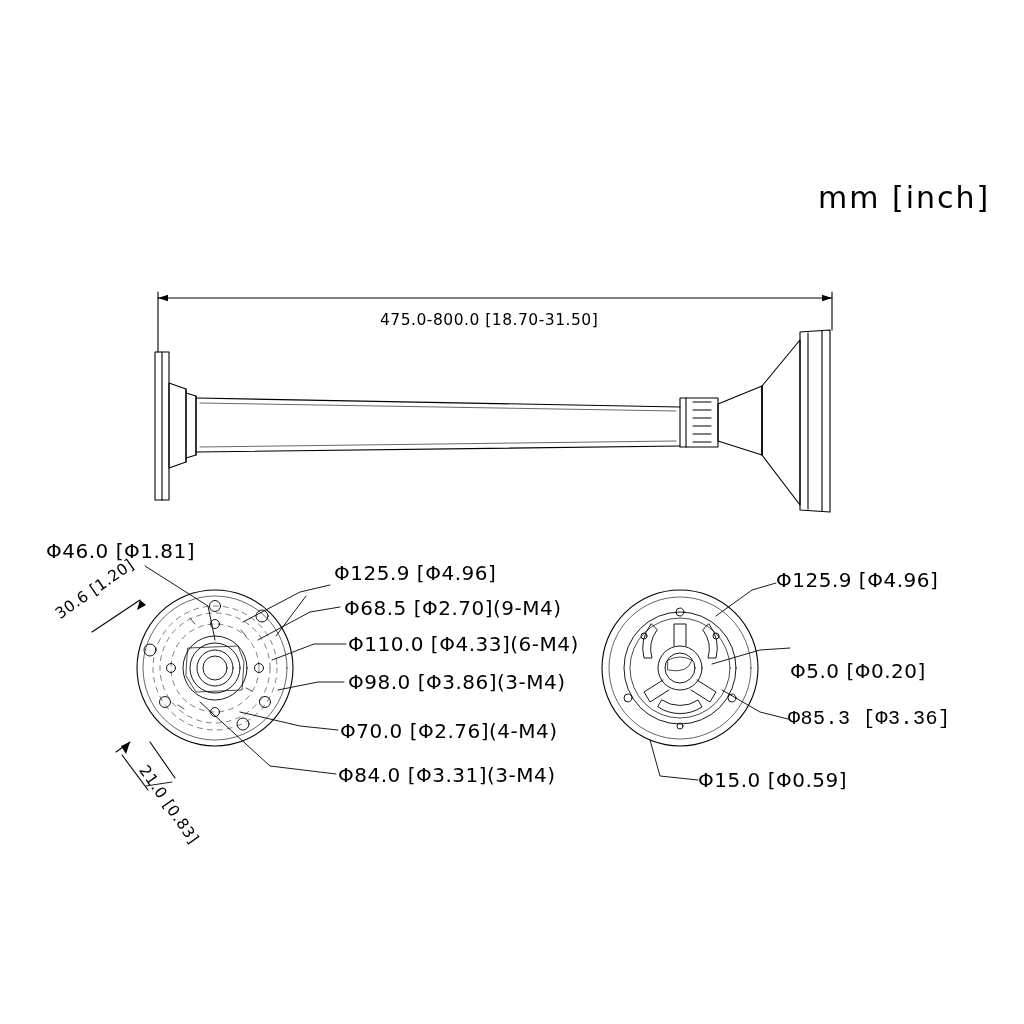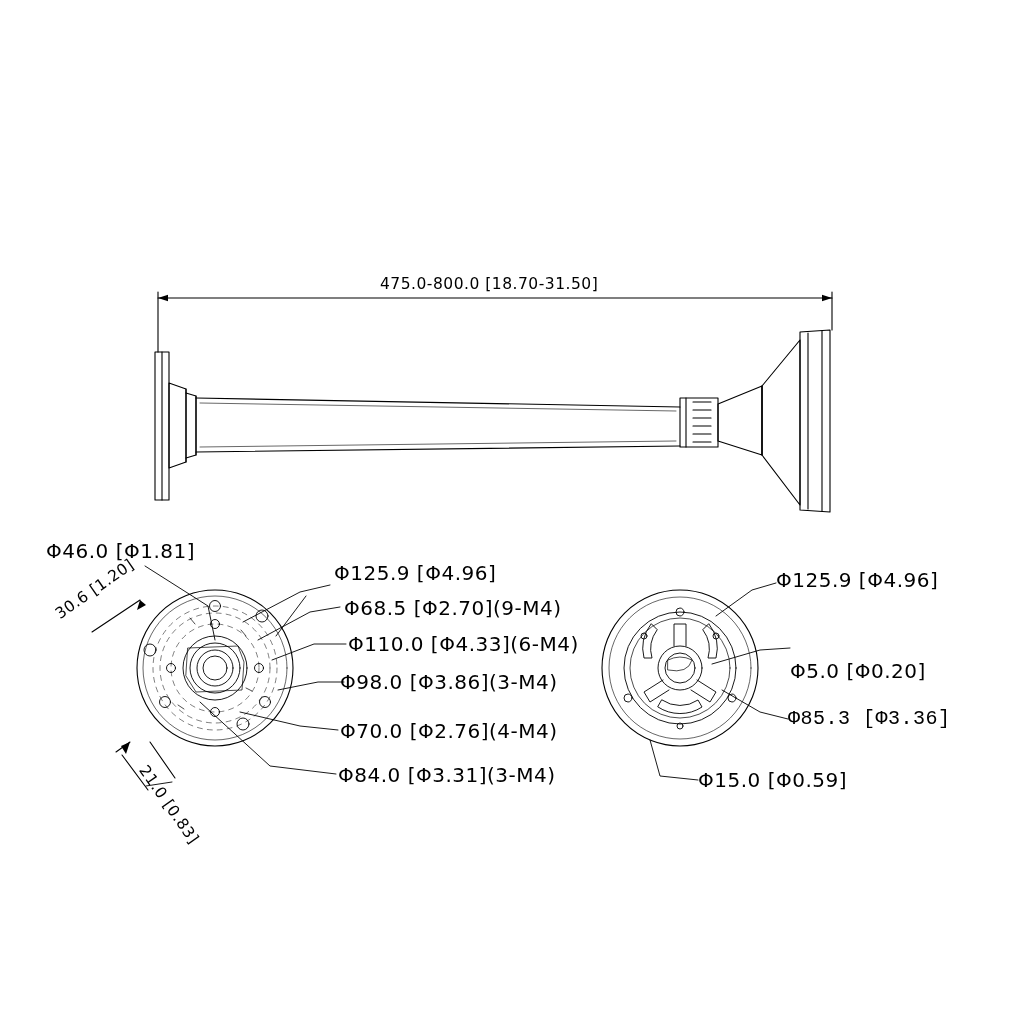--- a/index.html
+++ b/index.html
@@ -32,20 +32,21 @@
     font-family: "DejaVu Sans", sans-serif;
     color: #000;
     letter-spacing: 0.5px;
   }
   .units-label {
     font-size: 30px;
     letter-spacing: 2px;
   }
   .dim-label {
     font-size: 15.5px;
+    margin-top: 36px;
   }
   .callout-label {
     font-size: 20px;
   }
   .rot-label {
     transform-origin: left top;
     font-size: 15.5px;
   }
 </style>
 </head>
@@ -192,36 +193,37 @@
       <g stroke-width="0.9">
         <path d="M716 616 L752 590 L776 583"></path>
         <path d="M712 664 L760 650 L790 648"></path>
         <path d="M722 690 L760 712 L788 719"></path>
         <path d="M650 740 L660 776 L698 780"></path>
       </g>
 
     </g>
   </svg>
 
+  <div class="lbl units-label" style="left:818px; top:180px;">mm [inch]</div>
 
   <div class="lbl dim-label" style="left:380px; top:275px;">475.0-800.0 [18.70-31.50]</div>
 
   <div class="lbl callout-label" style="left:46px; top:539px;">Φ46.0 [Φ1.81]</div>
 
   <div class="lbl rot-label" style="left:52px; top:608px; transform:rotate(-35deg);">30.6 [1.20]</div>
 
   <div class="lbl rot-label" style="left:150px; top:762px; transform:rotate(55deg);">21.0 [0.83]</div>
 
   <div class="lbl callout-label" style="left:334px; top:561px;">Φ125.9 [Φ4.96]</div>
 
   <div class="lbl callout-label" style="left:344px; top:596px;">Φ68.5 [Φ2.70](9-M4)</div>
 
   <div class="lbl callout-label" style="left:348px; top:632px;">Φ110.0 [Φ4.33](6-M4)</div>
 
-  <div class="lbl callout-label" style="left:340px; top:670px;">Φ98.0 [Φ3.86](3-M4)</div>
+  <div class="lbl callout-label" style="left:348px; top:670px;">Φ98.0 [Φ3.86](3-M4)</div>
 
   <div class="lbl callout-label" style="left:340px; top:719px;">Φ70.0 [Φ2.76](4-M4)</div>
 
   <div class="lbl callout-label" style="left:338px; top:763px;text-align:center;">Φ84.0 [Φ3.31](3-M4)</div>
 
   <div class="lbl callout-label" style="left:776px; top:568px;">Φ125.9 [Φ4.96]</div>
 
   <div class="lbl callout-label" style="left:790px; top:659px;">Φ5.0 [Φ0.20]</div>
 
   <div class="lbl callout-label" style="left:788px; top:707px;font-family:Liberation Mono, monospace;">Φ85.3 [Φ3.36]</div>

